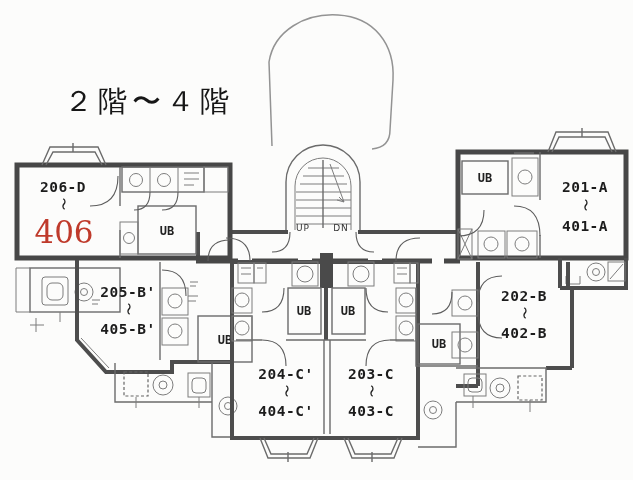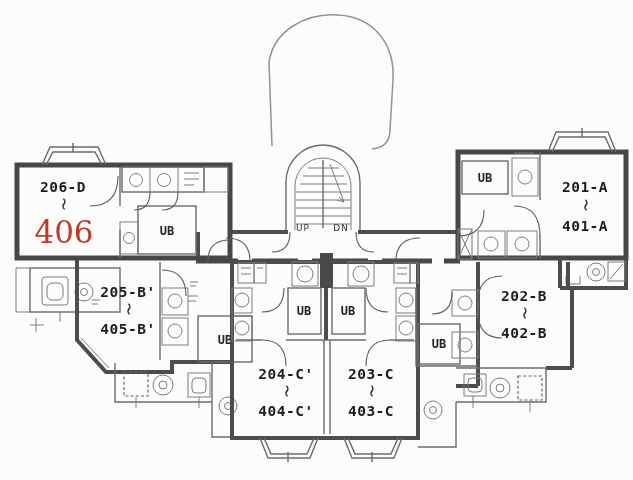--- a/index.html
+++ b/index.html
@@ -24,20 +24,21 @@
     font-size:14.5px;fill:#1c1c1c;letter-spacing:0.5px;}
   text.lblR{font-family:"DejaVu Serif",serif;font-size:31px;fill:#bf3a2b;}
   text.ub{font-family:"DejaVu Sans Mono",monospace;font-weight:bold;font-size:12px;fill:#222;}
   text.updn{font-family:"DejaVu Sans",sans-serif;font-size:9px;fill:#333;letter-spacing:1px;}
   text.tilde{font-family:"DejaVu Sans",sans-serif;font-size:13px;fill:#1c1c1c;}
 </style>
 </head>
 <body>
 
 <div class="canvas">
+  <div class="title">２階〜４階</div>
 
   <svg width="633" height="480" viewBox="0 0 633 480">
 
     <path class="blob" d="M272,146 L269,62 C274,30 306,13 338,15 C374,17 395,44 393,80 L390,130 C390,142 383,148 372,149"></path>
 
     <g>
       <path class="thin" d="M286,230 L286,182 A37,37 0 0 1 360,182 L360,230"></path>
       <path class="thin2" d="M295,230 L295,186 A28,28 0 0 1 351,186 L351,230"></path>
       <path class="thin2" d="M296,192 h55 M296,200 h55 M296,208 h55 M296,216 h55 M296,224 h55 M300,184 h47 M303,176 h41 M308,168 h31"></path>
       <path class="thin" d="M323,160 V228"></path>

